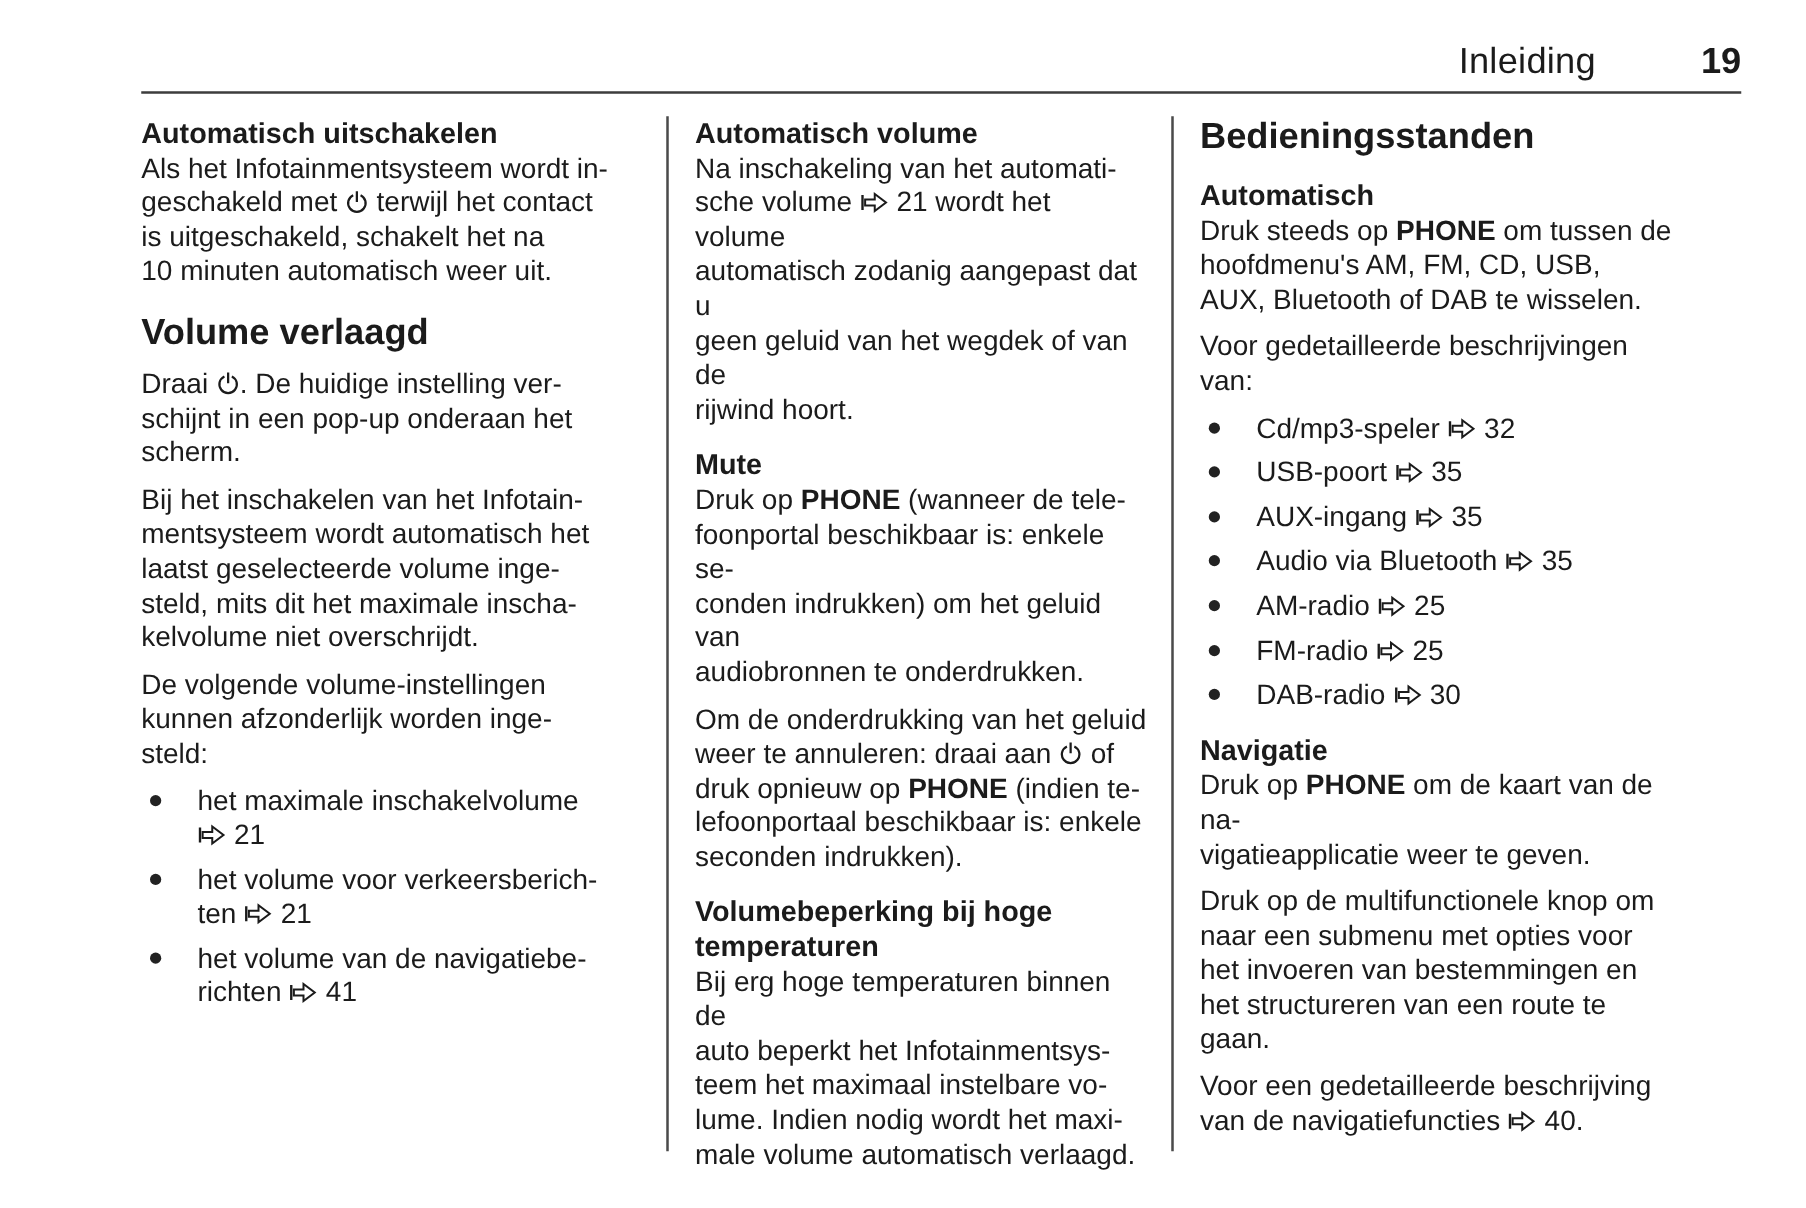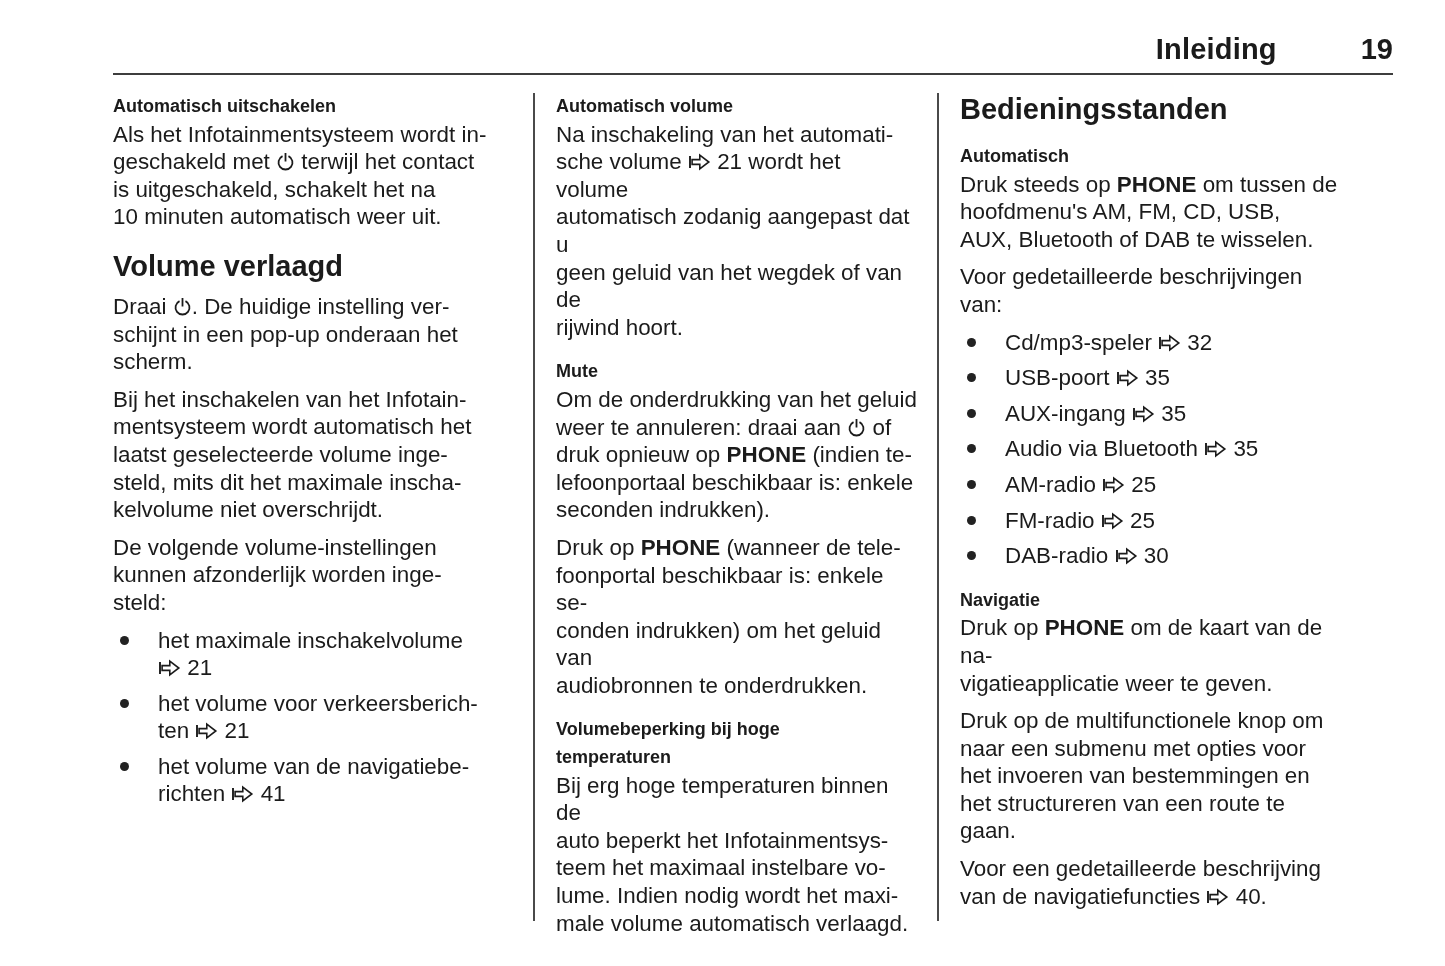--- a/index.html
+++ b/index.html
@@ -6,29 +6,29 @@
   html,body { margin:0; padding:0; }
   body {
     width:1445px; height:966px; background:#ffffff; color:#1b1b1b;
     font-family:"Liberation Sans", sans-serif; overflow:hidden;
   }
   .header {
     margin:0 52px 0 113px; padding-top:33px; padding-bottom:7px;
     display:flex; justify-content:flex-end; align-items:baseline;
     border-bottom:2px solid #3d3d3d;
   }
-  .header .title { font-size:29px; font-weight:bold; letter-spacing:0.2px; }
+  .header .title { font-size:29px; font-weight:normal; letter-spacing:0.2px; }
   .header .pagenum { font-size:29px; font-weight:bold; margin-left:84px; }
   .columns { display:flex; margin:18px 52px 0 113px; height:828px; align-items:stretch; }
   .col { width:420px; padding-right:20px; }
   .col + .col { border-left:2px solid #4a4a4a; padding-left:21px; width:404px; }
   .col:last-child { width:417px; padding-right:0; }
   p { margin:10px 0; font-size:22.4px; line-height:27.6px; }
   h2 { font-size:29px; line-height:33px; margin:19px 0 10px; font-weight:bold; }
-  h3 { font-size:18px; line-height:27.6px; margin:17px 0 0; font-weight:bold; }
+  h3 { font-size:23px; line-height:27.6px; margin:17px 0 0; font-weight:bold; }
   .col > :first-child { margin-top:0; }
   h3 + p { margin-top:0; }
   ul { list-style:none; margin:6px 0 0 0; padding:0; font-size:22.4px; line-height:27.6px; }
   li { position:relative; padding-left:45px; margin-bottom:8px; }
   .marker { position:absolute; left:7px; top:9px; width:9px; height:9px; border-radius:50%; background:#222; }
   .btn-name { font-weight:bold; }
   .sym { display:inline-block; }
   .sym svg { display:inline-block; vertical-align:-3px; }
 </style>
 </head>
@@ -68,25 +68,25 @@
             </svg></span> 41</li>
       </ul>
     </div>
     <div class="col">
       <h3>Automatisch volume</h3>
       <p>Na inschakeling van het automati-<br>sche volume <span class="sym"><svg width="23" height="20" viewBox="0 0 23 20">
             <line x1="2" y1="4" x2="2" y2="16" stroke="currentColor" stroke-width="1.9"></line>
             <path d="M4.1 7.6 H11.8 V3.2 L20.8 10 L11.8 16.8 V12.4 H4.1 Z" fill="#ffffff" stroke="currentColor" stroke-width="1.6"></path>
           </svg></span> 21 wordt het volume<br>automatisch zodanig aangepast dat u<br>geen geluid van het wegdek of van de<br>rijwind hoort.</p>
       <h3>Mute</h3>
+      <p>Druk op <span class="btn-name">PHONE</span> (wanneer de tele-<br>foonportal beschikbaar is: enkele se-<br>conden indrukken) om het geluid van<br>audiobronnen te onderdrukken.</p>
       <p>Om de onderdrukking van het geluid<br>weer te annuleren: draai aan <span class="sym"><svg width="19" height="20" viewBox="0 0 19 20" fill="none">
             <path d="M6.54 4.16 A7 7 0 1 0 12.46 4.16" stroke="currentColor" stroke-width="1.8"></path>
             <line x1="9.5" y1="1" x2="9.5" y2="9.5" stroke="currentColor" stroke-width="1.8"></line>
           </svg></span> of<br>druk opnieuw op <span class="btn-name">PHONE</span> (indien te-<br>lefoonportaal beschikbaar is: enkele<br>seconden indrukken).</p>
-      <p>Druk op <span class="btn-name">PHONE</span> (wanneer de tele-<br>foonportal beschikbaar is: enkele se-<br>conden indrukken) om het geluid van<br>audiobronnen te onderdrukken.</p>
       <h3>Volumebeperking bij hoge<br>temperaturen</h3>
       <p>Bij erg hoge temperaturen binnen de<br>auto beperkt het Infotainmentsys-<br>teem het maximaal instelbare vo-<br>lume. Indien nodig wordt het maxi-<br>male volume automatisch verlaagd.</p>
     </div>
     <div class="col">
       <h2>Bedieningsstanden</h2>
       <h3>Automatisch</h3>
       <p>Druk steeds op <span class="btn-name">PHONE</span> om tussen de<br>hoofdmenu's AM, FM, CD, USB,<br>AUX, Bluetooth of DAB te wisselen.</p>
       <p>Voor gedetailleerde beschrijvingen<br>van:</p>
       <ul>
         <li><span class="marker"></span>Cd/mp3-speler <span class="sym"><svg width="23" height="20" viewBox="0 0 23 20">

